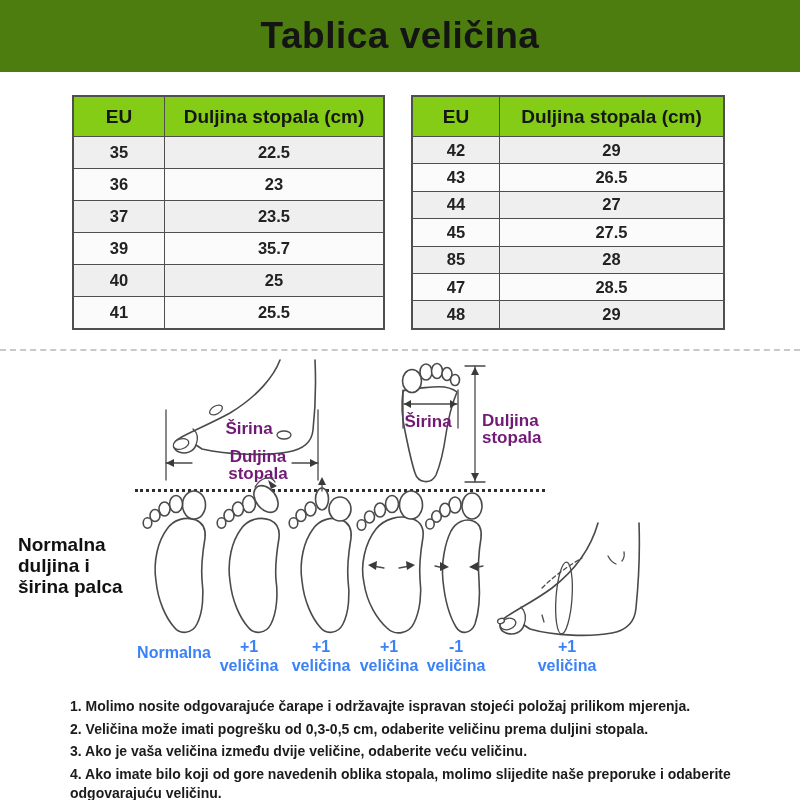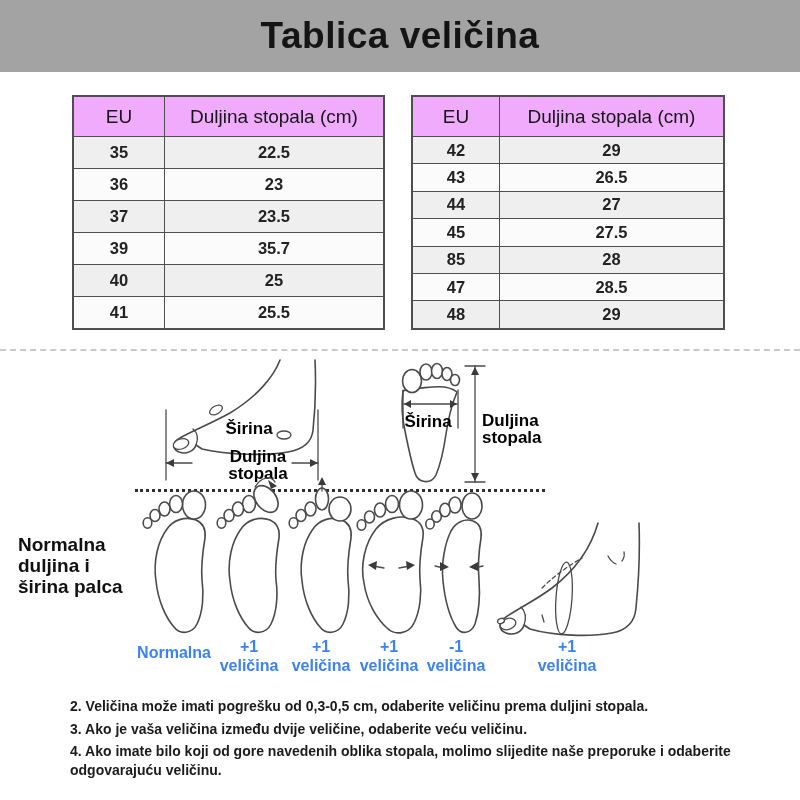--- a/index.html
+++ b/index.html
@@ -1,37 +1,37 @@
 <!DOCTYPE html>
 <html><head>
 <meta charset="utf-8">
 <style>
   html,body{margin:0;padding:0;}
   body{
     width:800px;height:800px;position:relative;background:#ffffff;
     font-family:"Liberation Sans", sans-serif;color:#1a1a1a;overflow:hidden;
   }
   
-  .banner{position:absolute;left:0;top:0;width:800px;height:72px;background:#a3a3a3;
+  .banner{position:absolute;left:0;top:0;width:800px;height:72px;background:#4d7c0f;
     display:flex;align-items:center;justify-content:center;}
   .banner .title{font-size:37px;font-weight:bold;color:#141414;letter-spacing:.5px;}
   
   .tables{position:absolute;top:95px;left:72px;width:656px;display:flex;gap:26px;}
   table.size{border-collapse:collapse;background:#fff;border:2px solid #4f4f4f;}
   table.size th,table.size td{border:1px solid #4f4f4f;text-align:center;padding:0;}
-  table.size th{background:#f0abfc;font-size:19px;font-weight:normal;height:39px;color:#161616;margin-top:28px;}
+  table.size th{background:#84cc16;font-size:19px;font-weight:bold;height:39px;color:#161616;margin-top:28px;}
   table.size td{font-size:16.5px;font-weight:bold;height:26.4px;color:#222;}
   table.size tbody tr:nth-child(odd) td{background:#efefef;}
   table.size tbody tr:nth-child(even) td{background:#fbfbfb;}
   .t1 .c-eu{width:90px;} .t1 .c-len{width:218px;}
   .t2 .c-eu{width:86px;} .t2 .c-len{width:223px;}
   
   .divider{position:absolute;top:349px;left:0;width:800px;border-top:2px dashed #c9c9c9;}
   
-  .dlabel{position:absolute;font-weight:bold;color:#000000;font-size:17px;text-align:center;line-height:16.5px;}
+  .dlabel{position:absolute;font-weight:bold;color:#701a75;font-size:17px;text-align:center;line-height:16.5px;}
   svg{position:absolute;overflow:visible;}
   .ln{fill:none;stroke:#4a4a4a;stroke-width:1.6;stroke-linecap:round;stroke-linejoin:round;}
   .fillw{fill:#ffffff;}
   .thin{stroke-width:1.3;}
   .ah{fill:#3a3a3a;stroke:none;}
   .dash{stroke-dasharray:4 3;}
   
   .dotted{position:absolute;left:135px;top:489px;width:410px;border-top:3px dotted #2e2e2e;}
   .caption{position:absolute;left:18px;top:534px;width:124px;text-align:left;
     font-size:19px;font-weight:bold;line-height:21px;color:#111;}
@@ -254,16 +254,17 @@
 <div class="flabel" style="left:411px;">
   <div>-1</div>
   <div>veličina</div>
 </div>
 <div class="flabel" style="left:522px;">
   <div>+1</div>
   <div>veličina</div>
 </div>
 
 <div class="notes">
+  <p>1. Molimo nosite odgovarajuće čarape i održavajte ispravan stojeći položaj prilikom mjerenja.</p>
   <p>2. Veličina može imati pogrešku od 0,3-0,5 cm, odaberite veličinu prema duljini stopala.</p>
   <p>3. Ako je vaša veličina između dvije veličine, odaberite veću veličinu.</p>
   <p>4. Ako imate bilo koji od gore navedenih oblika stopala, molimo slijedite naše preporuke i odaberite odgovarajuću veličinu.</p>
 </div>
 
 </body></html>

